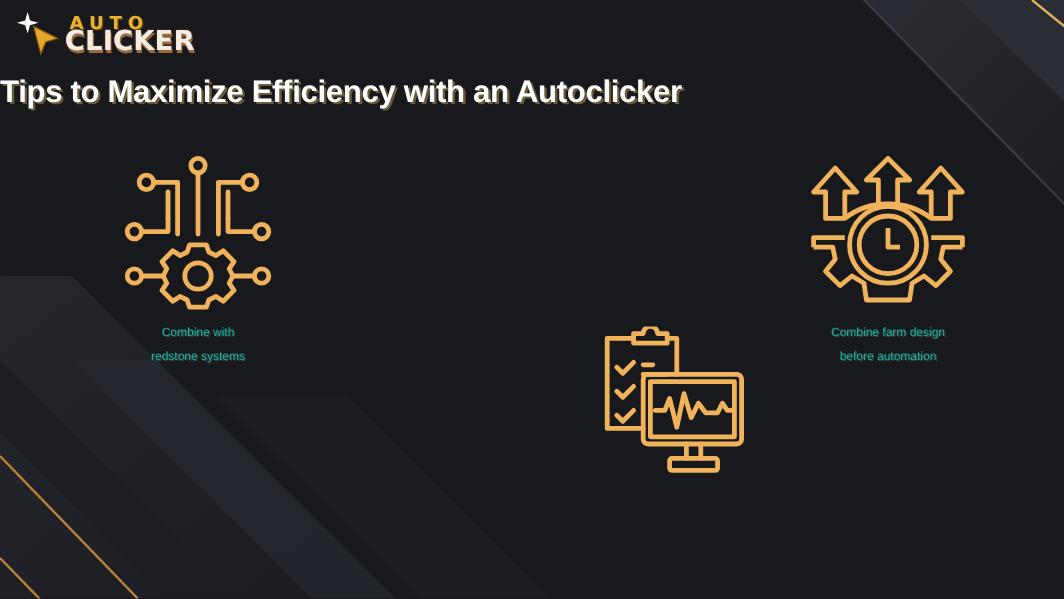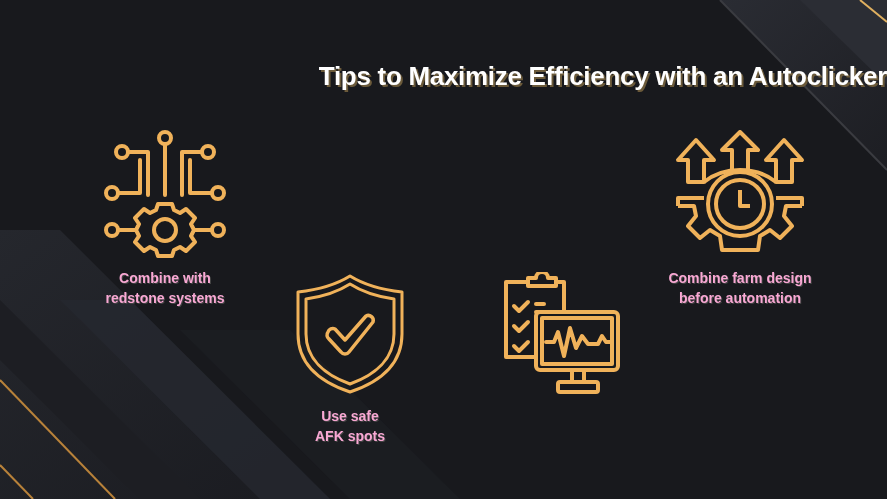--- a/index.html
+++ b/index.html
@@ -3,24 +3,24 @@
 <meta charset="utf-8">
 <style>
   html,body{margin:0;padding:0;}
   body{width:887px;height:499px;overflow:hidden;background:#17181c;font-family:"Liberation Sans",sans-serif;}
   .canvas{position:relative;width:887px;height:499px;overflow:hidden;background:#18191d;}
   .bg{position:absolute;inset:0;}
   .logo{position:absolute;left:14px;top:8px;width:170px;height:42px;}
   .logo-auto{position:absolute;left:44px;top:2px;font-family:"DejaVu Sans",sans-serif;font-weight:bold;font-size:15px;letter-spacing:5px;color:#e8b335;text-shadow:1px 1px 0 #7a4f10;}
   .logo-clicker{position:absolute;left:40px;top:14px;font-family:"DejaVu Sans",sans-serif;font-weight:bold;font-size:23px;letter-spacing:0px;color:#f4ece2;text-shadow:1px 2px 0 #9a6a3a,0 0 2px #6a4020;}
   .logo-star{position:absolute;left:0;top:0;}
-  .title{position:absolute;left:0;width:887px;top:61px;text-align:right;color:#ffffff;font-weight:bold;font-size:26px;letter-spacing:-0.3px;text-shadow:2px 2px 0 #6b5a3a;}
+  .title{position:absolute;left:0;width:887px;top:61px;text-align:left;color:#ffffff;font-weight:bold;font-size:26px;letter-spacing:-0.3px;text-shadow:2px 2px 0 #6b5a3a;}
   .tip{position:absolute;text-align:center;}
   .tip svg{display:block;margin:0 auto;}
-  .tip-label{color:#f9a8d4;font-weight:bold;font-size:14px;line-height:20px;text-shadow:1px 1px 0 #444;white-space:pre-line;}
+  .tip-label{color:#14b8a6;font-weight:normal;font-size:10px;line-height:20px;text-shadow:1px 1px 0 #444;white-space:pre-line;}
 </style>
 </head>
 <body>
 
 <div class="canvas">
 
   <svg class="bg" width="887" height="499" viewBox="0 0 887 499">
     <defs>
       <linearGradient id="g1" x1="0" y1="0" x2="1" y2="1">
         <stop offset="0" stop-color="#2a2c33"></stop>
@@ -39,20 +39,28 @@
     <line x1="860" y1="0" x2="887" y2="22" stroke="#e0b060" stroke-width="2"></line>
 
     <polygon points="0,230 60,230 330,499 0,499" fill="url(#g2)"></polygon>
     <polygon points="60,300 130,300 330,499 260,499" fill="#262830" opacity="0.8"></polygon>
     <polygon points="0,300 0,360 140,499 200,499" fill="#1d1e23"></polygon>
     <line x1="0" y1="380" x2="115" y2="499" stroke="#b8823a" stroke-width="2"></line>
     <line x1="0" y1="465" x2="33" y2="499" stroke="#b8823a" stroke-width="2"></line>
     <polygon points="180,330 290,330 460,499 350,499" fill="#1e1f24" opacity="0.6"></polygon>
   </svg>
 
+  <div class="logo">
+    <svg class="logo-star" width="40" height="42" viewBox="0 0 40 42">
+      <path d="M9 2 L11 9 L18 11 L11 13 L9 20 L7 13 L0 11 L7 9 Z" fill="#ffffff"></path>
+      <path d="M14 14 L34 24 L24 27 L20 37 Z" fill="#e5a72a" stroke="#8a5a10" stroke-width="1"></path>
+    </svg>
+    <span class="logo-auto">AUTO</span>
+    <span class="logo-clicker">CLICKER</span>
+  </div>
 
   <div class="title">Tips to Maximize Efficiency with an Autoclicker</div>
 
   <div class="tip" style="left:80px;top:130px;width:170px;">
     <svg width="130" height="130" viewBox="0 0 130 130" fill="none" stroke="#f0b25a" stroke-width="4" stroke-linecap="round" stroke-linejoin="round">
       <circle cx="65" cy="8" r="6"></circle>
       <line x1="65" y1="14" x2="65" y2="65"></line>
       <circle cx="22" cy="22" r="6"></circle>
       <polyline points="28,22 48,22 48,65"></polyline>
       <line x1="40" y1="30" x2="40" y2="52"></line>
@@ -67,29 +75,20 @@
       <line x1="18" y1="100" x2="36" y2="100"></line>
       <circle cx="118" cy="100" r="6"></circle>
       <line x1="94" y1="100" x2="112" y2="100"></line>
       <path d="M58 74 L72 74 L74 80 L80 83 L86 79 L95 88 L91 94 L94 100 L91 106 L95 112 L86 121 L80 117 L74 120 L72 126 L58 126 L56 120 L50 117 L44 121 L35 112 L39 106 L36 100 L39 94 L35 88 L44 79 L50 83 L56 80 Z"></path>
       <circle cx="65" cy="100" r="11"></circle>
     </svg>
     <div class="tip-label" style="margin-top:8px;">Combine with
 redstone systems</div>
   </div>
 
-  <div class="tip" style="left:270px;top:272px;width:160px;">
-    <svg width="120" height="124" viewBox="0 0 120 124" fill="none" stroke="#f0b25a" stroke-width="3" stroke-linejoin="round">
-      <path d="M60 4 C44 14 26 18 8 20 L8 62 C8 92 30 110 60 120 C90 110 112 92 112 62 L112 20 C94 18 76 14 60 4 Z"></path>
-      <path d="M60 12 C46 21 30 25 16 27 L16 62 C16 87 35 103 60 112 C85 103 104 87 104 62 L104 27 C90 25 74 21 60 12 Z"></path>
-      <path d="M38 60 a5 5 0 0 1 7 -3 L55 68 L76 44 a5 5 0 0 1 7 6 L59 80 a5 5 0 0 1 -8 0 L39 67 a5 5 0 0 1 -1 -7 Z" stroke-width="3.5"></path>
-    </svg>
-    <div class="tip-label" style="margin-top:10px;">Use safe
-AFK spots</div>
-  </div>
 
   <div class="tip" style="left:465px;top:272px;width:190px;">
     <svg width="125" height="125" viewBox="0 0 125 125" fill="none" stroke="#f0b25a" stroke-width="4" stroke-linecap="round" stroke-linejoin="round">
       <path d="M30 10 L8 10 L8 85 L38 85"></path>
       <path d="M58 10 L66 10 L66 40"></path>
       <path d="M30 14 L30 6 L38 6 A6 6 0 0 1 50 6 L58 6 L58 14 Z"></path>
       <polyline points="16,34 21,39 30,30"></polyline>
       <polyline points="16,54 21,59 30,50"></polyline>
       <polyline points="16,74 21,79 30,70"></polyline>
       <line x1="38" y1="32" x2="46" y2="32"></line>

